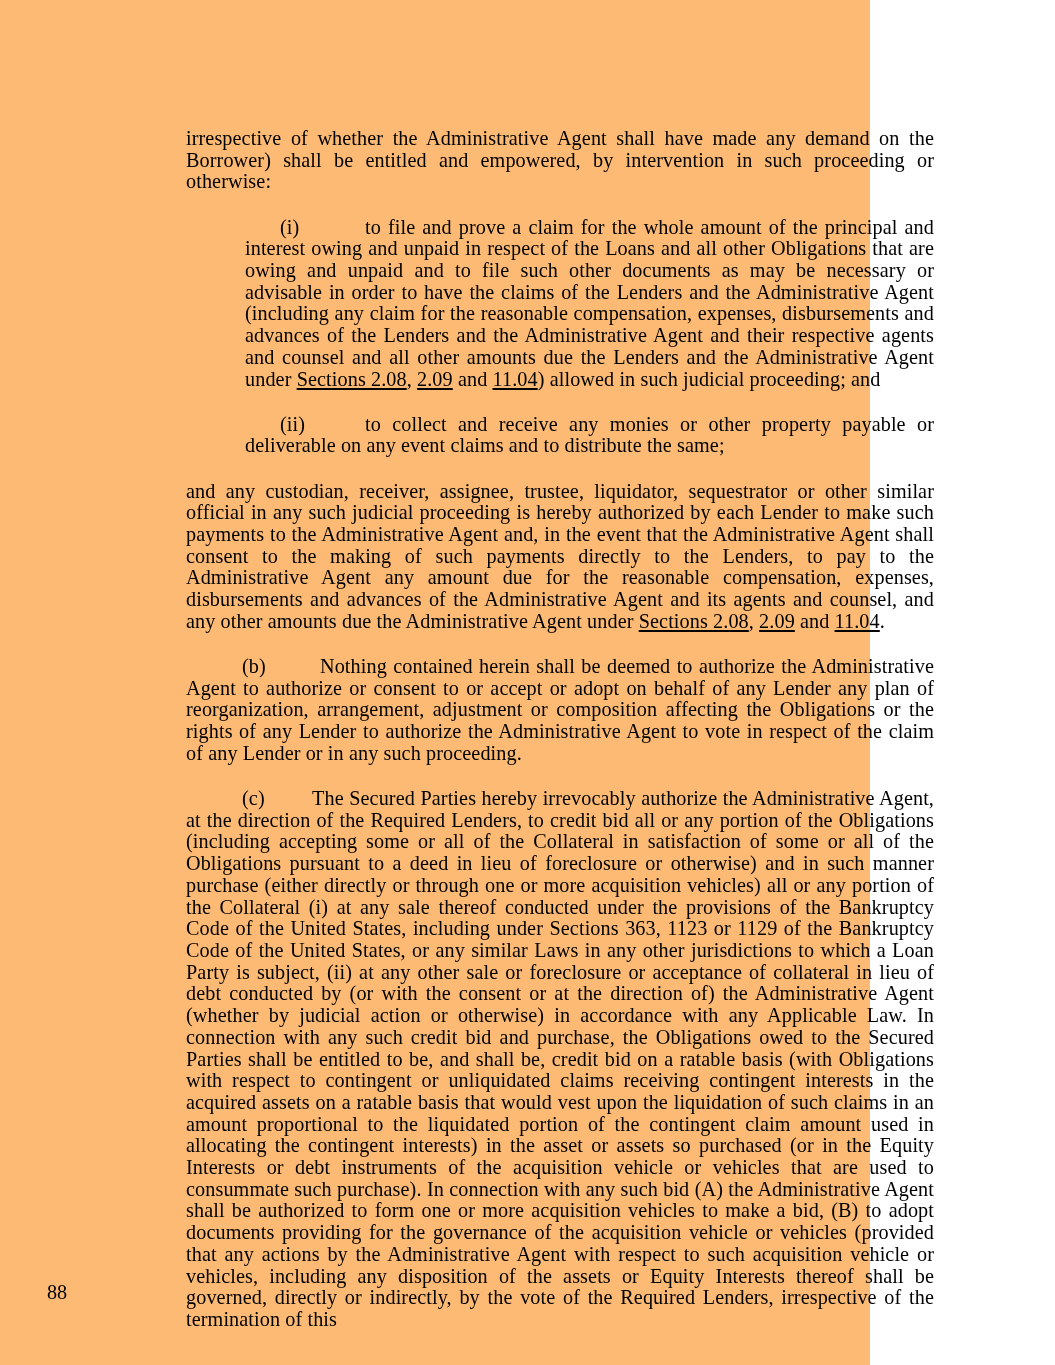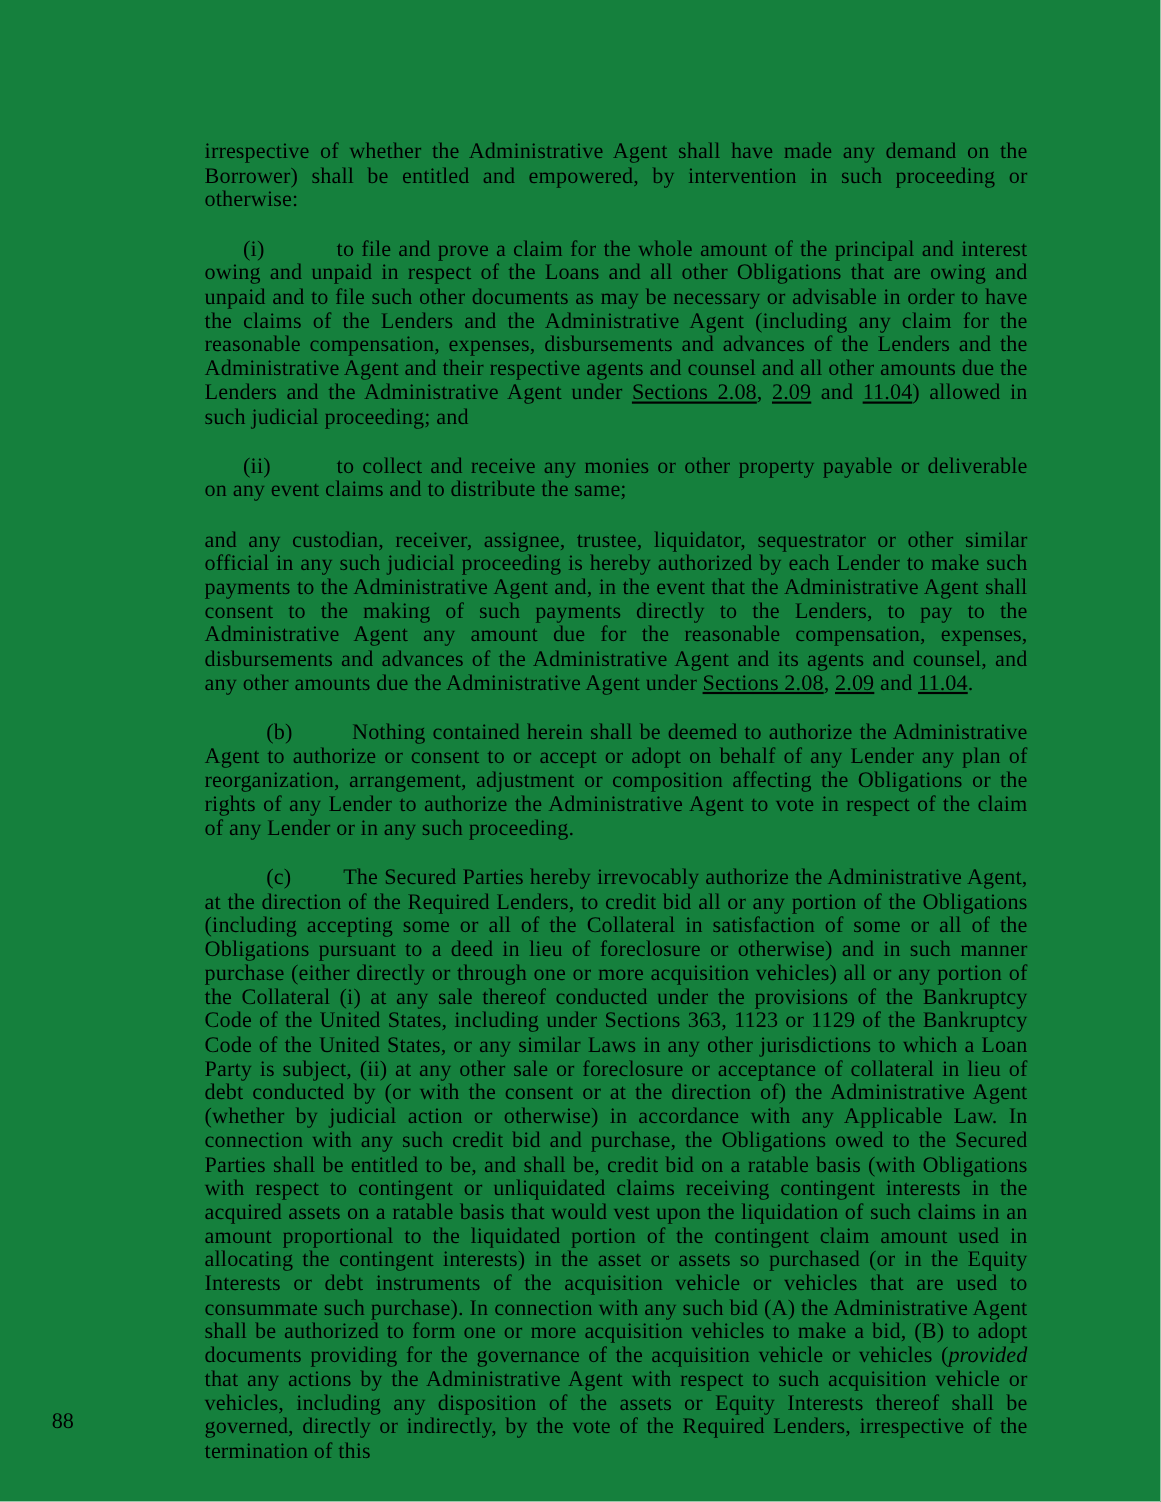--- a/index.html
+++ b/index.html
@@ -11,40 +11,41 @@
     width: 1055px;
     height: 1365px;
     overflow: hidden;
     position: relative;
     font-family: "Liberation Serif", "DejaVu Serif", serif;
     color: #000000;
   }
   .page {
     position: absolute;
     left: 0; top: 0;
-    width: 1055px;
+    width: 870px;
     height: 1365px;
-    background: #15803d;
+    background: #fdba74;
   }
   .content {
     position: absolute;
     left: 186px;
     top: 128px;
     width: 748px;
     font-size: 20.2px;
     line-height: 21.7px;
     text-align: justify;
     letter-spacing: 0.1px;
   }
   .para {
     margin: 0 0 23.5px 0;
     padding: 0;
   }
   
   .para.sub {
+    margin-left: 59px;
     text-indent: 35px;
   }
   .para.sub .label {
     display: inline-block;
     width: 85px;
     text-indent: 0;
   }
   
   .para.lettered {
     text-indent: 56px;
@@ -57,21 +58,20 @@
   .para.lettered .label-c {
     display: inline-block;
     width: 70px;
     text-indent: 0;
   }
   .u {
     text-decoration: underline;
     text-underline-offset: 2px;
   }
   .it {
-    font-style: italic;
   }
   .footer {
     position: absolute;
     left: 0;
     top: 1281px;
     width: 1055px;
     text-align: left;
     font-size: 20.2px;
     margin-left: 47px;
   }

